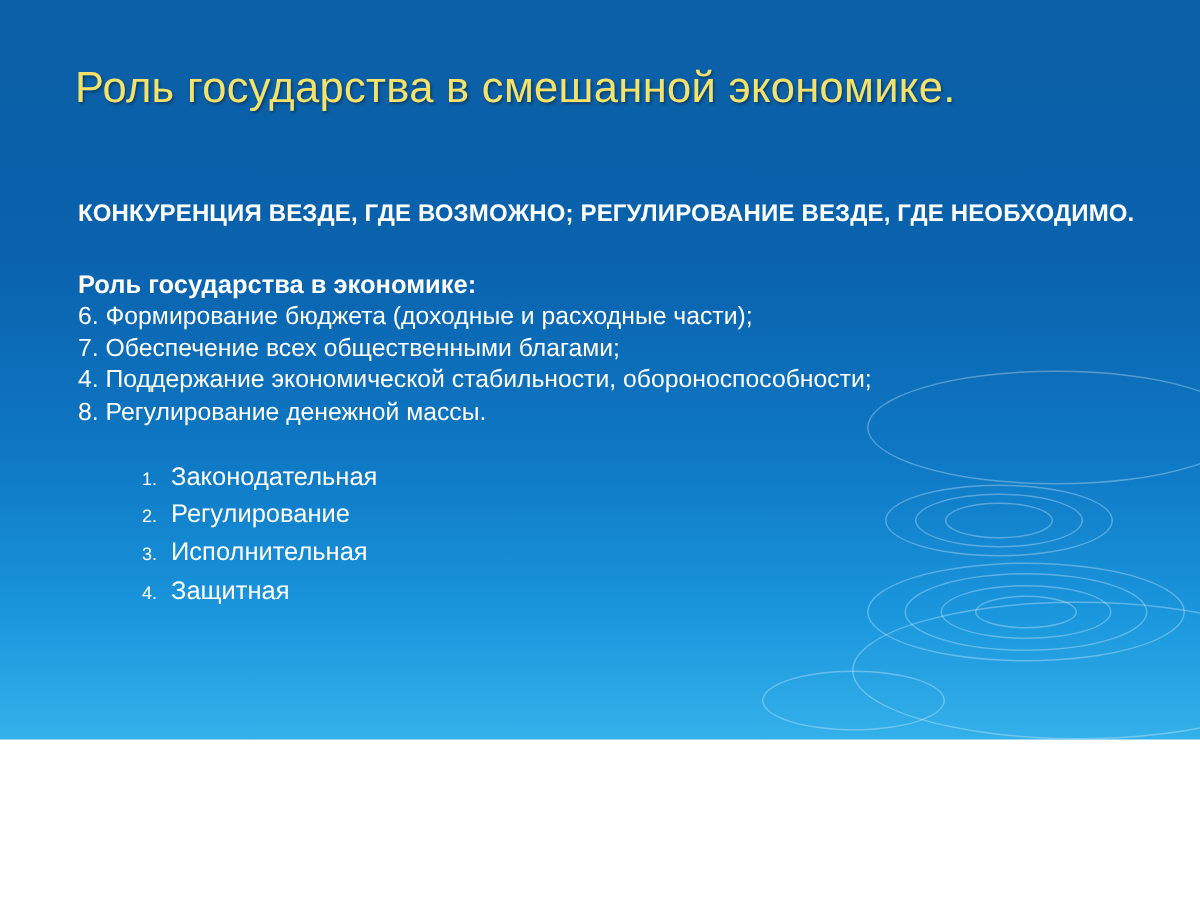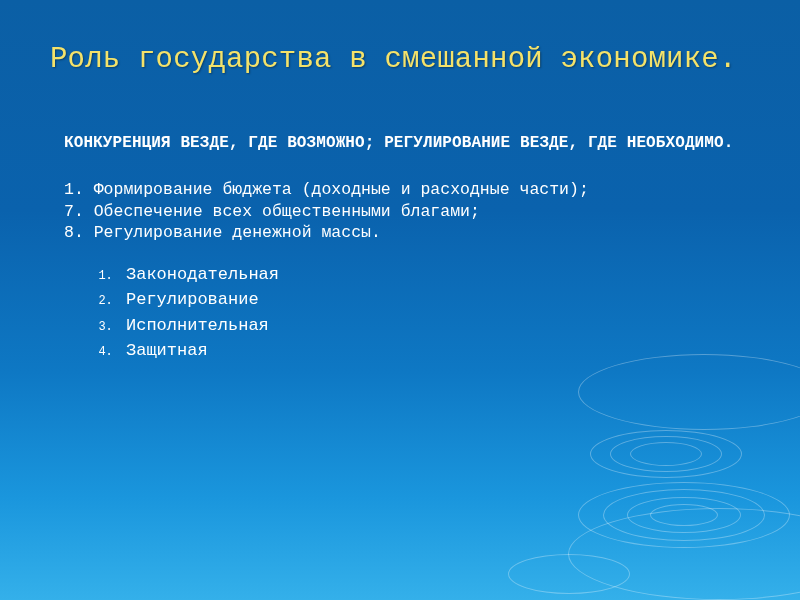--- a/index.html
+++ b/index.html
@@ -8,24 +8,23 @@
   }
   body {
     width: 800px;
     height: 600px;
     overflow: hidden;
     font-family: "Liberation Sans", sans-serif;
   }
   .slide {
     position: relative;
     width: 800px;
-    height: 600px;
+    height: 493px;
     background: linear-gradient(to bottom, #0b5fa5 0%, #0a62ad 35%, #0e78c4 62%, #1a96dd 83%, #34b0ea 100%);
     overflow: hidden;
-    font-family: Liberation Mono, monospace;
   }
   
   .ripple {
     position: absolute;
     border: 1px solid rgba(255,255,255,0.30);
     border-radius: 50%;
     pointer-events: none;
   }
   .r1 { width: 150px; height: 46px; right: 58px;  bottom: 122px; }
   .r2 { width: 110px; height: 34px; right: 78px;  bottom: 128px; }
@@ -44,21 +43,21 @@
     top: 44px;
     width: 710px;
     color: #f4e26a;
     font-size: 29px;
     line-height: 1.1;
     letter-spacing: 0.2px;
     text-shadow: 1px 1px 2px rgba(0,0,0,0.35);
   }
   .body {
     position: absolute;
-    left: 64px;
+    left: 52px;
     top: 133px;
     width: 706px;
     color: #ffffff;
     font-size: 16.5px;
     line-height: 1.28;
   }
   .para {
     margin: 0 0 0 0;
     text-indent: 0;
   }
@@ -110,23 +109,25 @@
   <div class="ripple r10"></div>
 
   <div class="title">Роль государства в смешанной экономике.</div>
 
   <div class="body">
 
     <div class="para hang caps-head">КОНКУРЕНЦИЯ ВЕЗДЕ, ГДЕ  ВОЗМОЖНО; РЕГУЛИРОВАНИЕ ВЕЗДЕ, ГДЕ НЕОБХОДИМО.</div>
 
     <div class="spacer-lg"></div>
 
+    <div class="para section-head">Роль государства в экономике:</div>
 
-    <div class="para">1. Формирование бюджета (доходные и расходные части);</div>
+    <div class="para">6. Формирование бюджета (доходные и расходные части);</div>
     <div class="para">7. Обеспечение всех общественными благами;</div>
+    <div class="para">4. Поддержание экономической стабильности, обороноспособности;</div>
     <div class="para">8. Регулирование денежной массы.</div>
 
     <div class="spacer-md"></div>
 
 
     <ol class="funcs">
       <li><span class="func-label">Законодательная</span></li>
       <li><span class="func-label">Регулирование</span></li>
       <li><span class="func-label">Исполнительная</span></li>
       <li><span class="func-label">Защитная</span></li>

